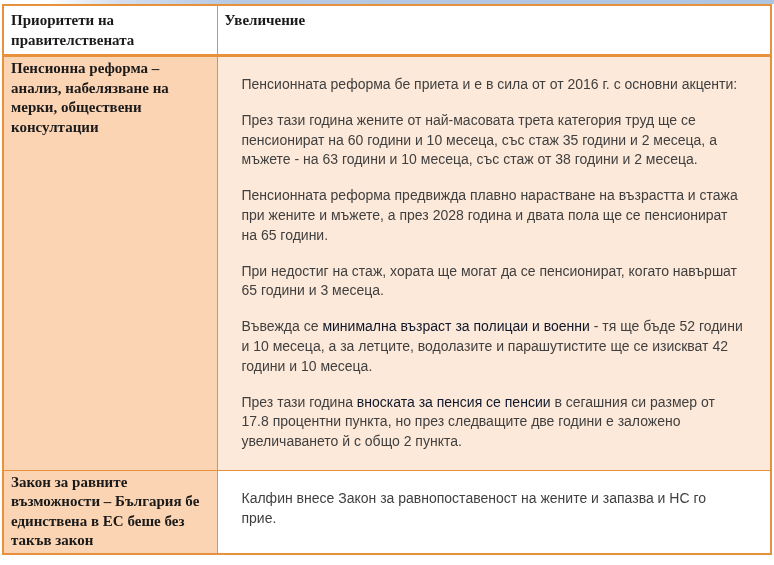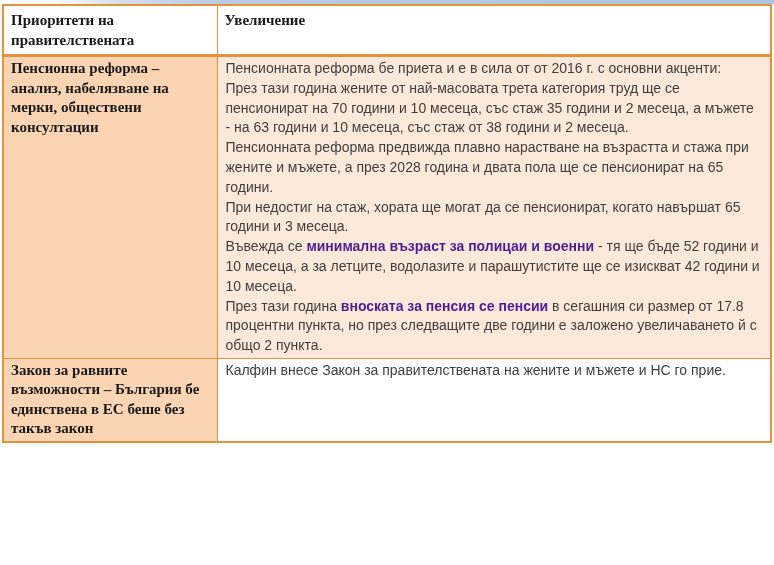--- a/index.html
+++ b/index.html
@@ -59,22 +59,22 @@
   }
   td.rcell{
     background:#ffffff;
     font-family:"Liberation Sans",sans-serif;
     font-size:14px;
     line-height:19.8px;
     color:var(--text-body);
     padding:2px 10px 2px 8px;
   }
   td.rcell.shaded{background:var(--shaded);}
-  td.rcell b{color:#4c1d95;font-weight:bold;}
-  .para{margin:0;}
+  td.rcell b{color:#0f172a;font-weight:normal;}
+  .para{margin:16px;}
   tbody tr:nth-child(1) td{height:297px;}
   tbody tr:nth-child(2) td{height:61px;}
   tbody tr:nth-child(3) td{height:62px;}
   tbody tr:nth-child(4) td{height:89px;}
   tbody tr:nth-child(5) td{height:40px;}
 </style>
 </head>
 <body>
 
 <div class="canvas">
@@ -89,28 +89,28 @@
       <tr>
         <th>Приоритети на правителствената</th>
         <th>Увеличение</th>
       </tr>
     </thead>
     <tbody>
         <tr>
           <td class="pcell">Пенсионна реформа – анализ, набелязване на мерки, обществени консултации</td>
           <td class="rcell shaded">
             <div class="para">Пенсионната реформа бе приета и е в сила от от 2016 г. с основни акценти:</div>
-            <div class="para">През тази година жените от най-масовата трета категория труд ще се пенсионират на 70 години и 10 месеца, със стаж 35 години и 2 месеца, а мъжете - на 63 години и 10 месеца, със стаж от 38 години и 2 месеца.</div>
+            <div class="para">През тази година жените от най-масовата трета категория труд ще се пенсионират на 60 години и 10 месеца, със стаж 35 години и 2 месеца, а мъжете - на 63 години и 10 месеца, със стаж от 38 години и 2 месеца.</div>
             <div class="para">Пенсионната реформа предвижда плавно нарастване на възрастта и стажа при жените и мъжете, а през 2028 година и двата пола ще се пенсионират на 65 години.</div>
             <div class="para">При недостиг на стаж, хората ще могат да се пенсионират, когато навършат 65 години и 3 месеца.</div>
             <div class="para">Въвежда се <b>минимална възраст за полицаи и военни</b> - тя ще бъде 52 години и 10 месеца, а за летците, водолазите и парашутистите ще се изискват 42 години и 10 месеца.</div>
             <div class="para">През тази година <b>вноската за пенсия се пенсии</b> в сегашния си размер от 17.8 процентни пункта, но през следващите две години е заложено увеличаването й с общо 2 пункта.</div>
           </td>
         </tr>
         <tr>
           <td class="pcell">Закон за равните възможности – България бе единствена в ЕС беше без такъв закон</td>
           <td class="rcell">
-            <div class="para">Калфин внесе Закон за правителствената на жените и мъжете и НС го прие.</div>
+            <div class="para">Калфин внесе Закон за равнопоставеност на жените и запазва и НС го прие.</div>
           </td>
         </tr>
       </tbody>
   </table>
 </div>
 
 </body></html>

